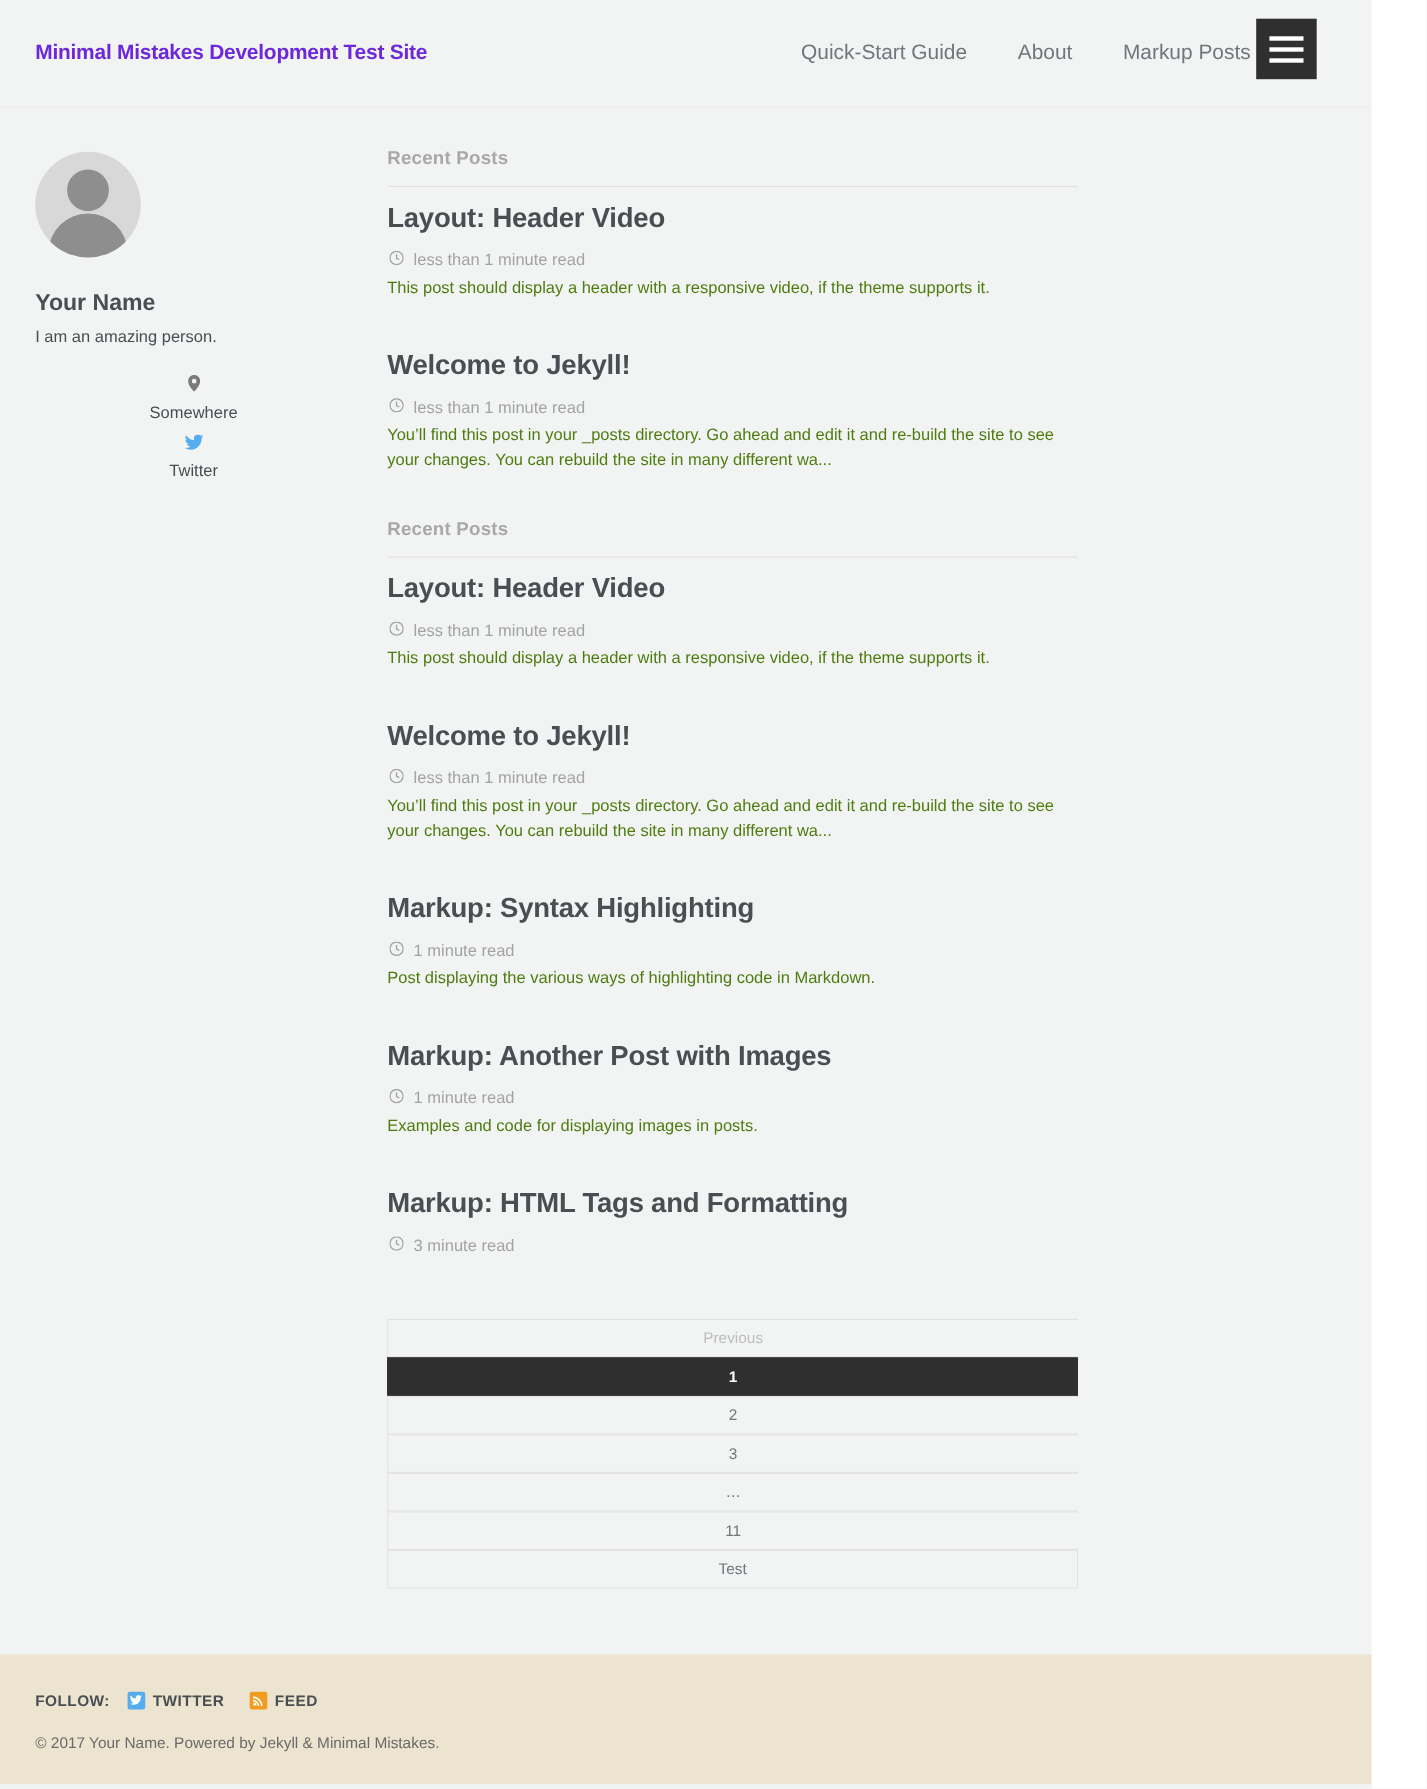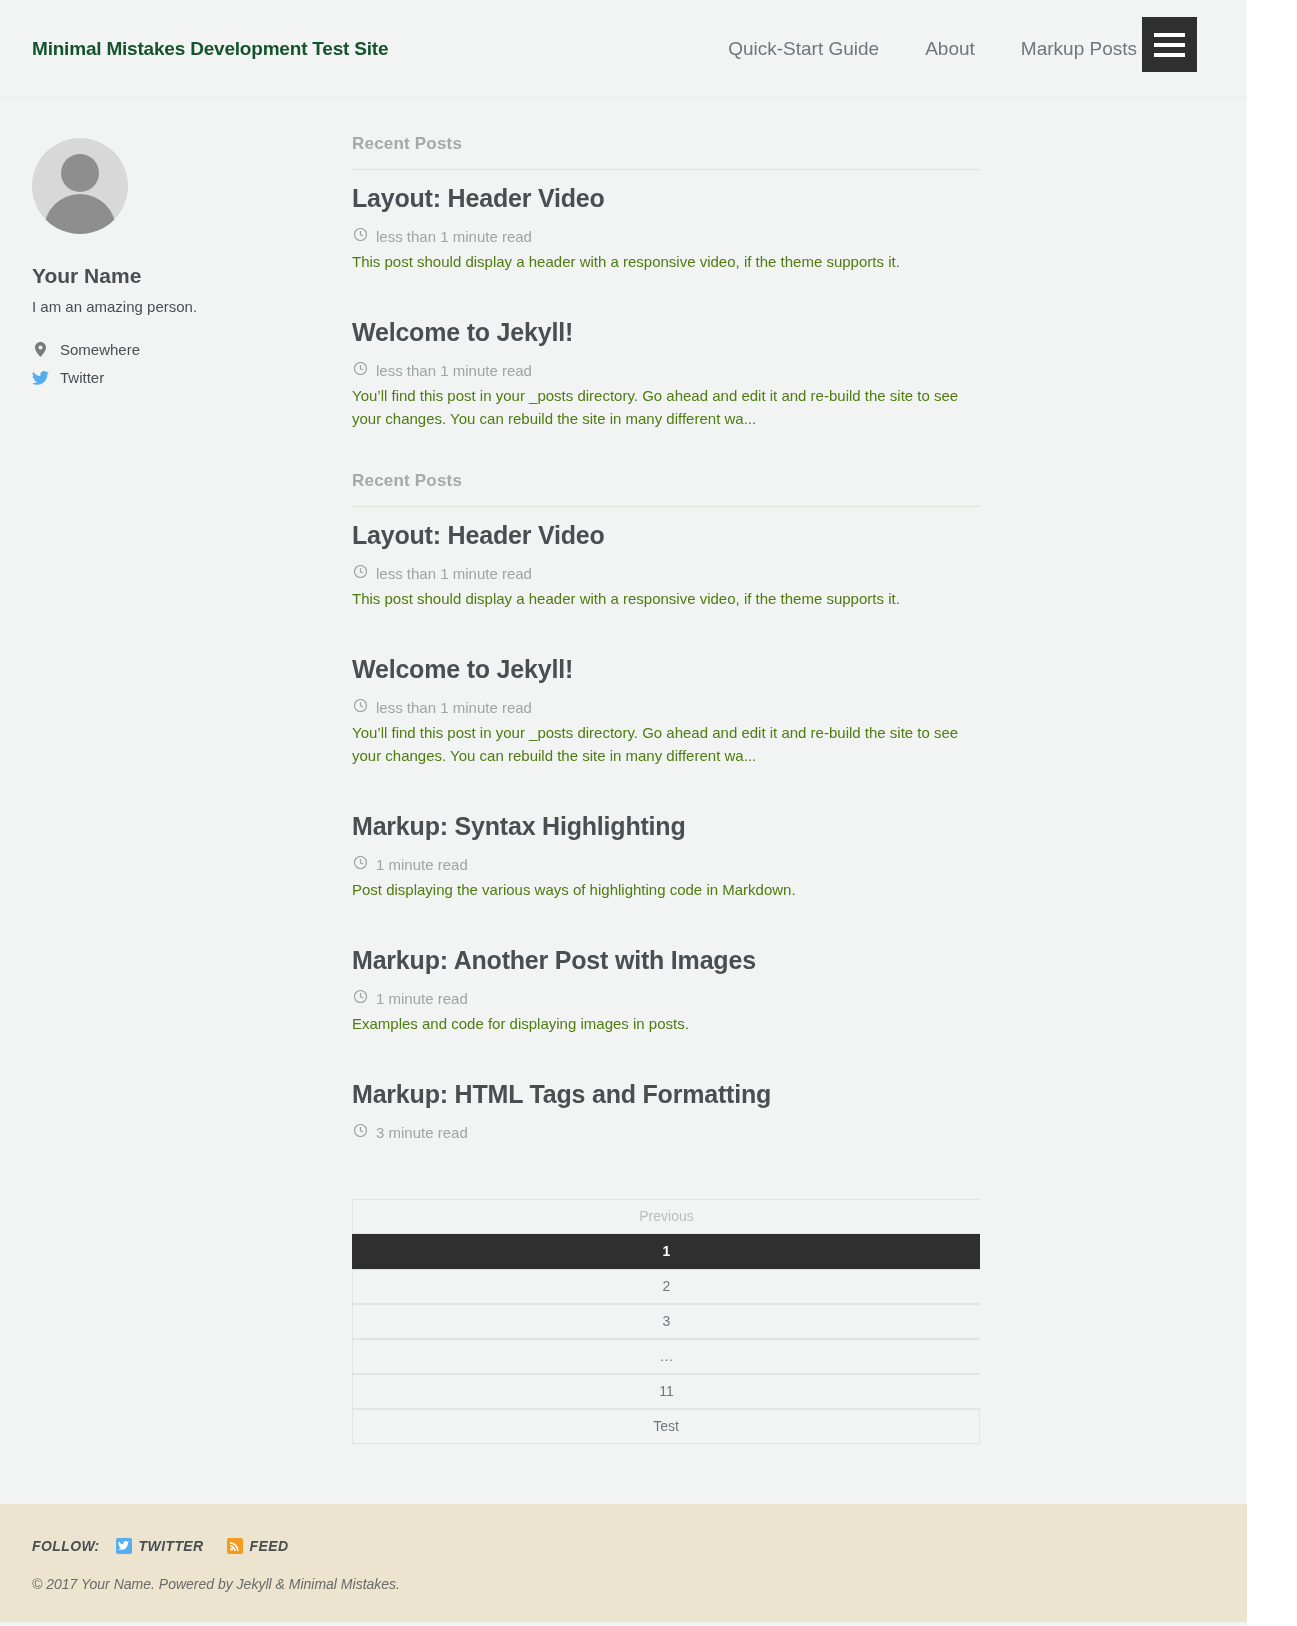--- a/index.html
+++ b/index.html
@@ -33,21 +33,21 @@
   .masthead-inner {
     height: 98px;
     display: flex;
     align-items: center;
     padding: 0 32px;
     position: relative;
   }
   .site-title {
     font-size: 19px;
     font-weight: bold;
-    color: #14532d;
+    color: #6d28d9;
     letter-spacing: -0.2px;
     text-decoration: none;
     white-space: nowrap;
   }
   .top-nav {
     margin-left: auto;
     display: flex;
     align-items: center;
     gap: 46px;
     padding-right: 78px;
@@ -132,20 +132,21 @@
     margin: 26px 0 0 0;
     padding: 0;
   }
   .author-links li {
     margin-bottom: 11px;
     font-size: 15px;
     color: #494e52;
     display: flex;
     align-items: center;
     gap: 11px;
+    flex-direction: column;
   }
   .author-links a {
     color: #494e52;
     text-decoration: none;
   }
   .ic {
     display: inline-flex;
     width: 17px;
     justify-content: center;
     align-items: center;
@@ -224,21 +225,20 @@
     border-color: #2f2f2f;
     font-weight: bold;
   }
   .pagination .last { border-right: 1px solid #e3e3e3; }
 
   
   .page-footer {
     background: #ece4cf;
     padding: 34px 32px 30px 32px;
     margin-top: 0;
-    font-style: italic;
   }
   .follow-row {
     display: flex;
     align-items: center;
     gap: 11px;
     font-size: 14px;
     letter-spacing: 0.4px;
   }
   .follow-label {
     font-weight: bold;

